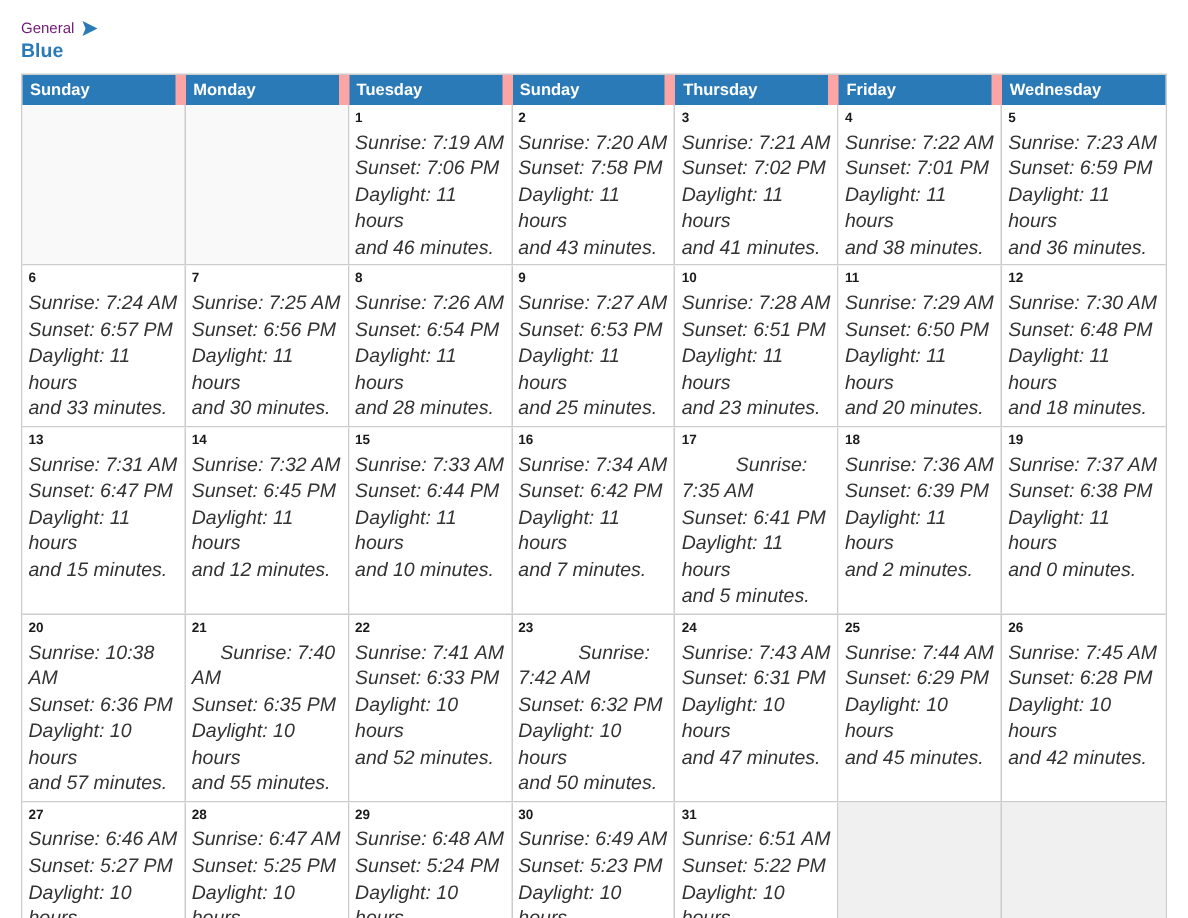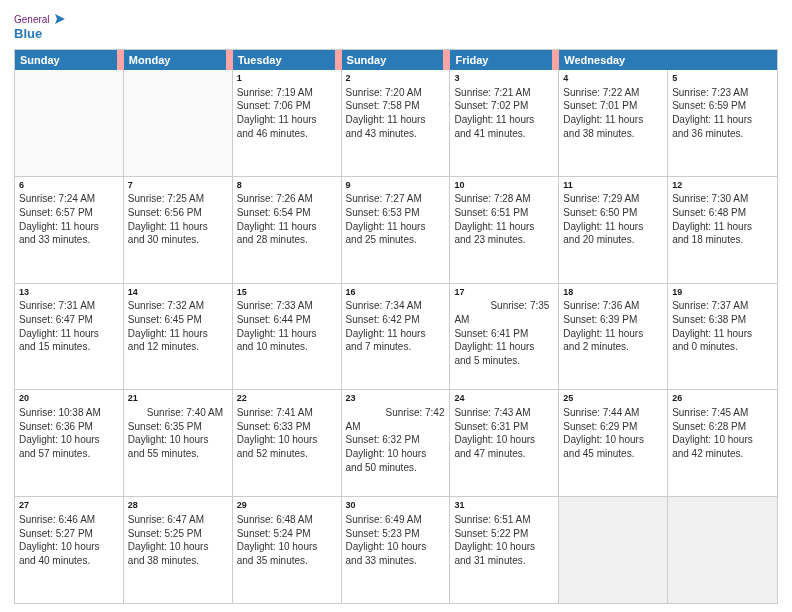--- a/index.html
+++ b/index.html
@@ -85,23 +85,24 @@
     .cal-cell.empty { background: #f9f9f9; }
     .cal-cell.shaded { background: #f0f0f0; }
     .day-num {
       font-size: 9px;
       font-weight: bold;
       color: #1a1a1a;
       display: block;
       margin-bottom: 1px;
     }
     .cell-text {
-      font-size: 10px;
+      font-size: 13px;
       color: #333;
       line-height: 1.35;
+      font-style: italic;
     }
   </style>
 </head>
 <body>
 
 <div class="page">
   <div class="header">
     <div class="logo">
   <div style="display:flex;flex-direction:column;align-items:flex-start;margin-right:2px;">
     <div style="display:flex;align-items:center;gap:1px;">
@@ -118,20 +119,21 @@
       <div class="subtitle"></div>
     </div>
   </div>
 
   <div class="calendar">
     <div class="cal-header-row" id="cal-header">
         <div class="cal-header-cell">Sunday</div>
         <div class="cal-header-cell">Monday</div>
         <div class="cal-header-cell">Tuesday</div>
         <div class="cal-header-cell">Sunday</div>
+        <div class="cal-header-cell">Thursday</div>
         <div class="cal-header-cell">Friday</div>
         <div class="cal-header-cell">Wednesday</div>
       </div>
     <div class="cal-body" id="cal-body">
         <div class="cal-row">
           <div class="cal-cell empty"></div>
           <div class="cal-cell empty"></div>
           <div class="cal-cell"><span class="day-num">1</span><span class="cell-text" style="white-space: pre-line;">Sunrise: 7:19 AM
 Sunset: 7:06 PM
 Daylight: 11 hours

